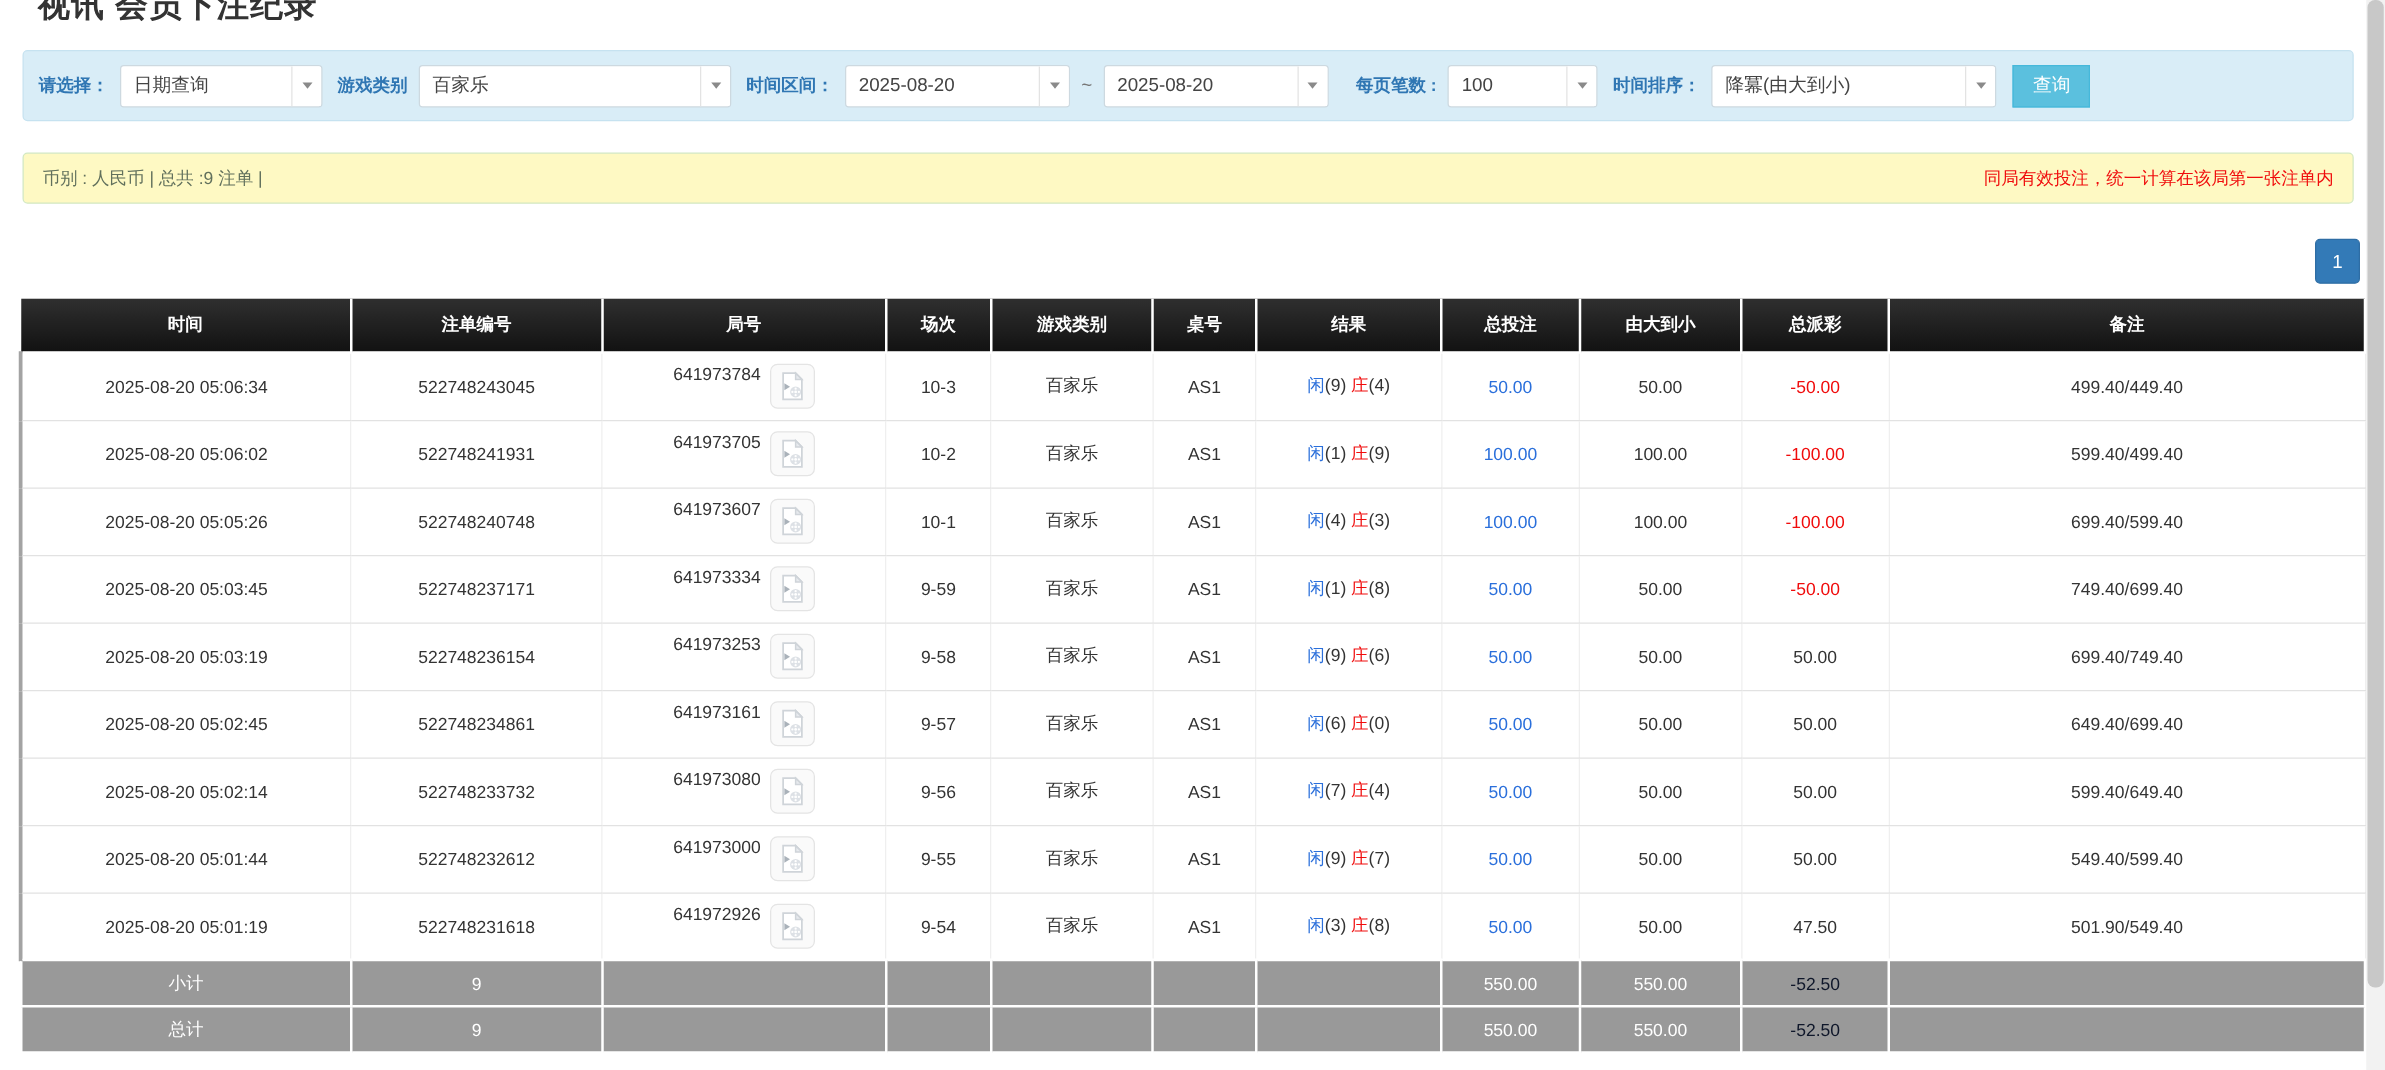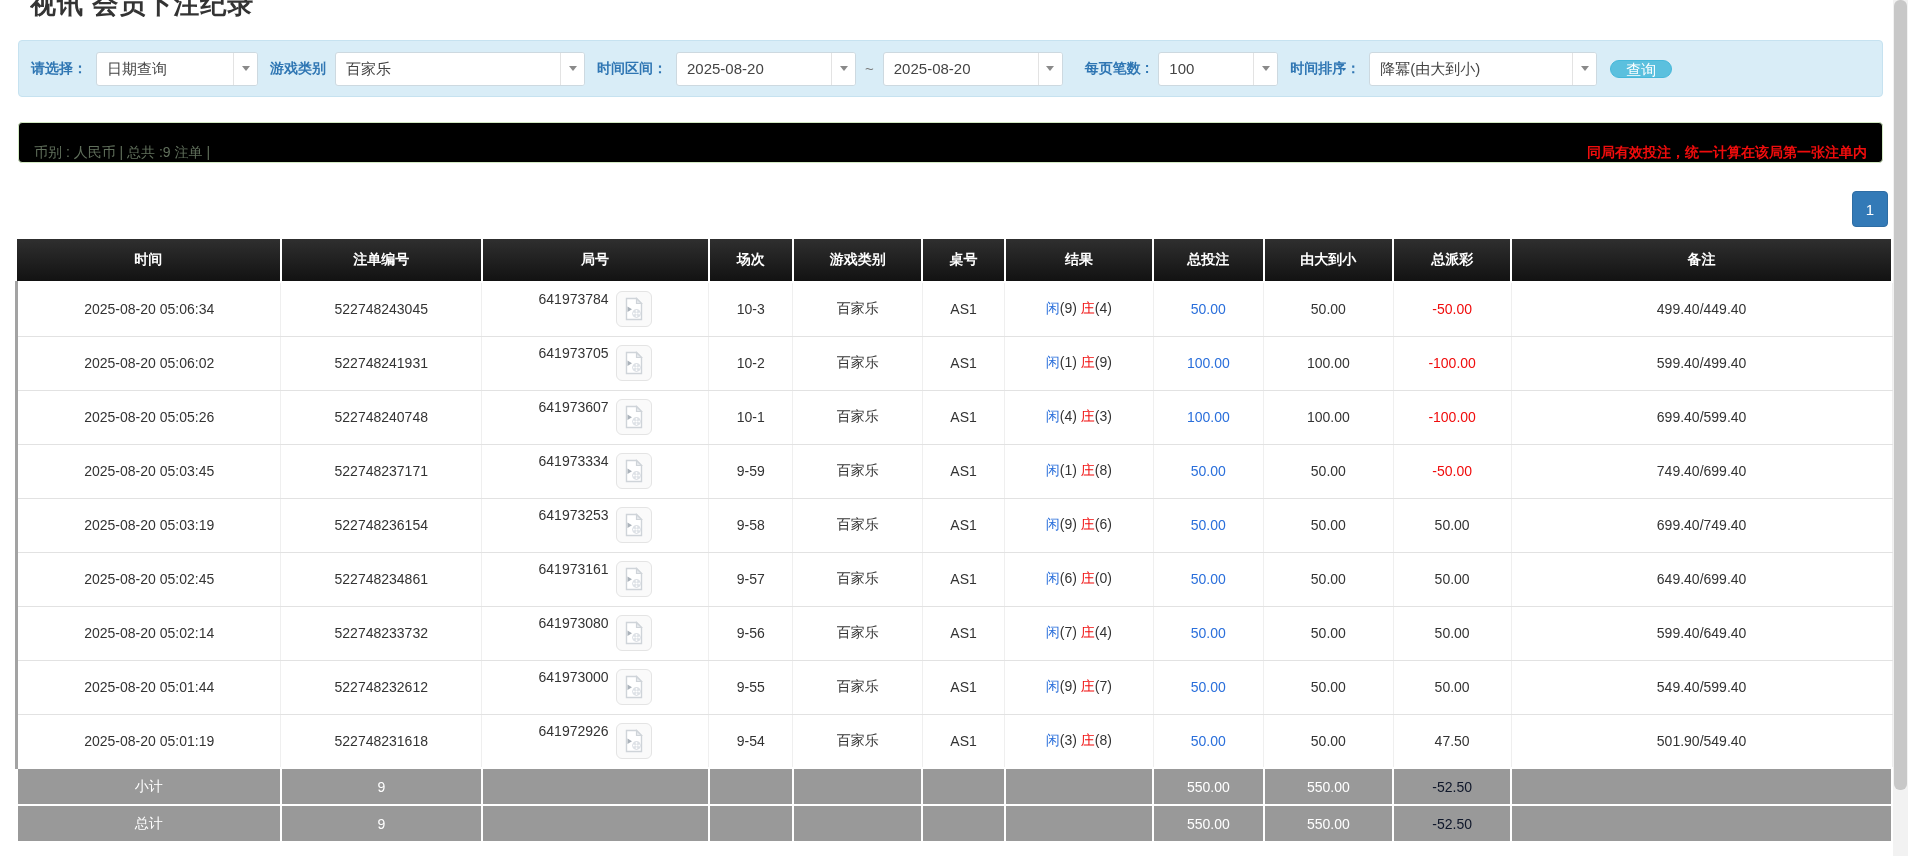--- a/index.html
+++ b/index.html
@@ -20,34 +20,34 @@
     background:#d9edf7; border:1px solid #c6e2f0; border-radius:4px;
     display:flex; align-items:center; padding:16px 12px; gap:9px; white-space:nowrap;
   }
   .flabel { color:#2f76b3; font-weight:bold; font-size:14px; }
   .combo { display:flex; height:34px; background:#fff; border:1px solid #cdd9e0; border-radius:3px; overflow:hidden; flex:0 0 auto; }
   .combo .combo-text { padding:0 10px; line-height:32px; font-size:15px; color:#444; flex:1; overflow:hidden; }
   .combo .combo-btn { width:24px; border-left:1px solid #e3e3e3; background:#fff; display:flex; align-items:center; justify-content:center; cursor:pointer; }
   .caret { width:0; height:0; border-left:4px solid transparent; border-right:4px solid transparent; border-top:5px solid #8a8a8a; }
   .tilde { color:#777; font-size:15px; }
   .search-btn {
-    height:18px; padding:0 15px; margin-left:4px;
-    background:#5bc0de; border:1px solid #46b8da; border-radius:14px;
+    height:34px; padding:0 15px; margin-left:4px;
+    background:#5bc0de; border:1px solid #46b8da; border-radius:0;
     color:#fff; font-size:15px; cursor:pointer;
   }
 
   
   .infobar {
     margin:25px 10px 0 18px; width:1865px; height:41px;
-    background:#000000; border:1px solid #d2e8c2; border-radius:4px;
-    display:flex; align-items:flex-end; justify-content:space-between; padding:0 15px;
+    background:#fef9c3; border:1px solid #d2e8c2; border-radius:4px;
+    display:flex; align-items:center; justify-content:space-between; padding:0 15px;
     font-size:14px;
   }
   .infobar .left { color:#61705c; }
-  .infobar .right { color:#f00c0c;font-weight:bold; }
+  .infobar .right { color:#f00c0c; }
 
   
   .pager { margin:28px 5px 0 0; display:flex; justify-content:flex-end; }
   .page-btn {
     min-width:36px; height:36px; background:#337ab7; border:1px solid #2e6da4; border-radius:4px;
     color:#fff; font-size:15px; display:flex; align-items:center; justify-content:center; cursor:pointer;
   }
 
   
   table.records { margin:12px 0 0 15px; width:1878px; border-collapse:collapse; table-layout:fixed; }

